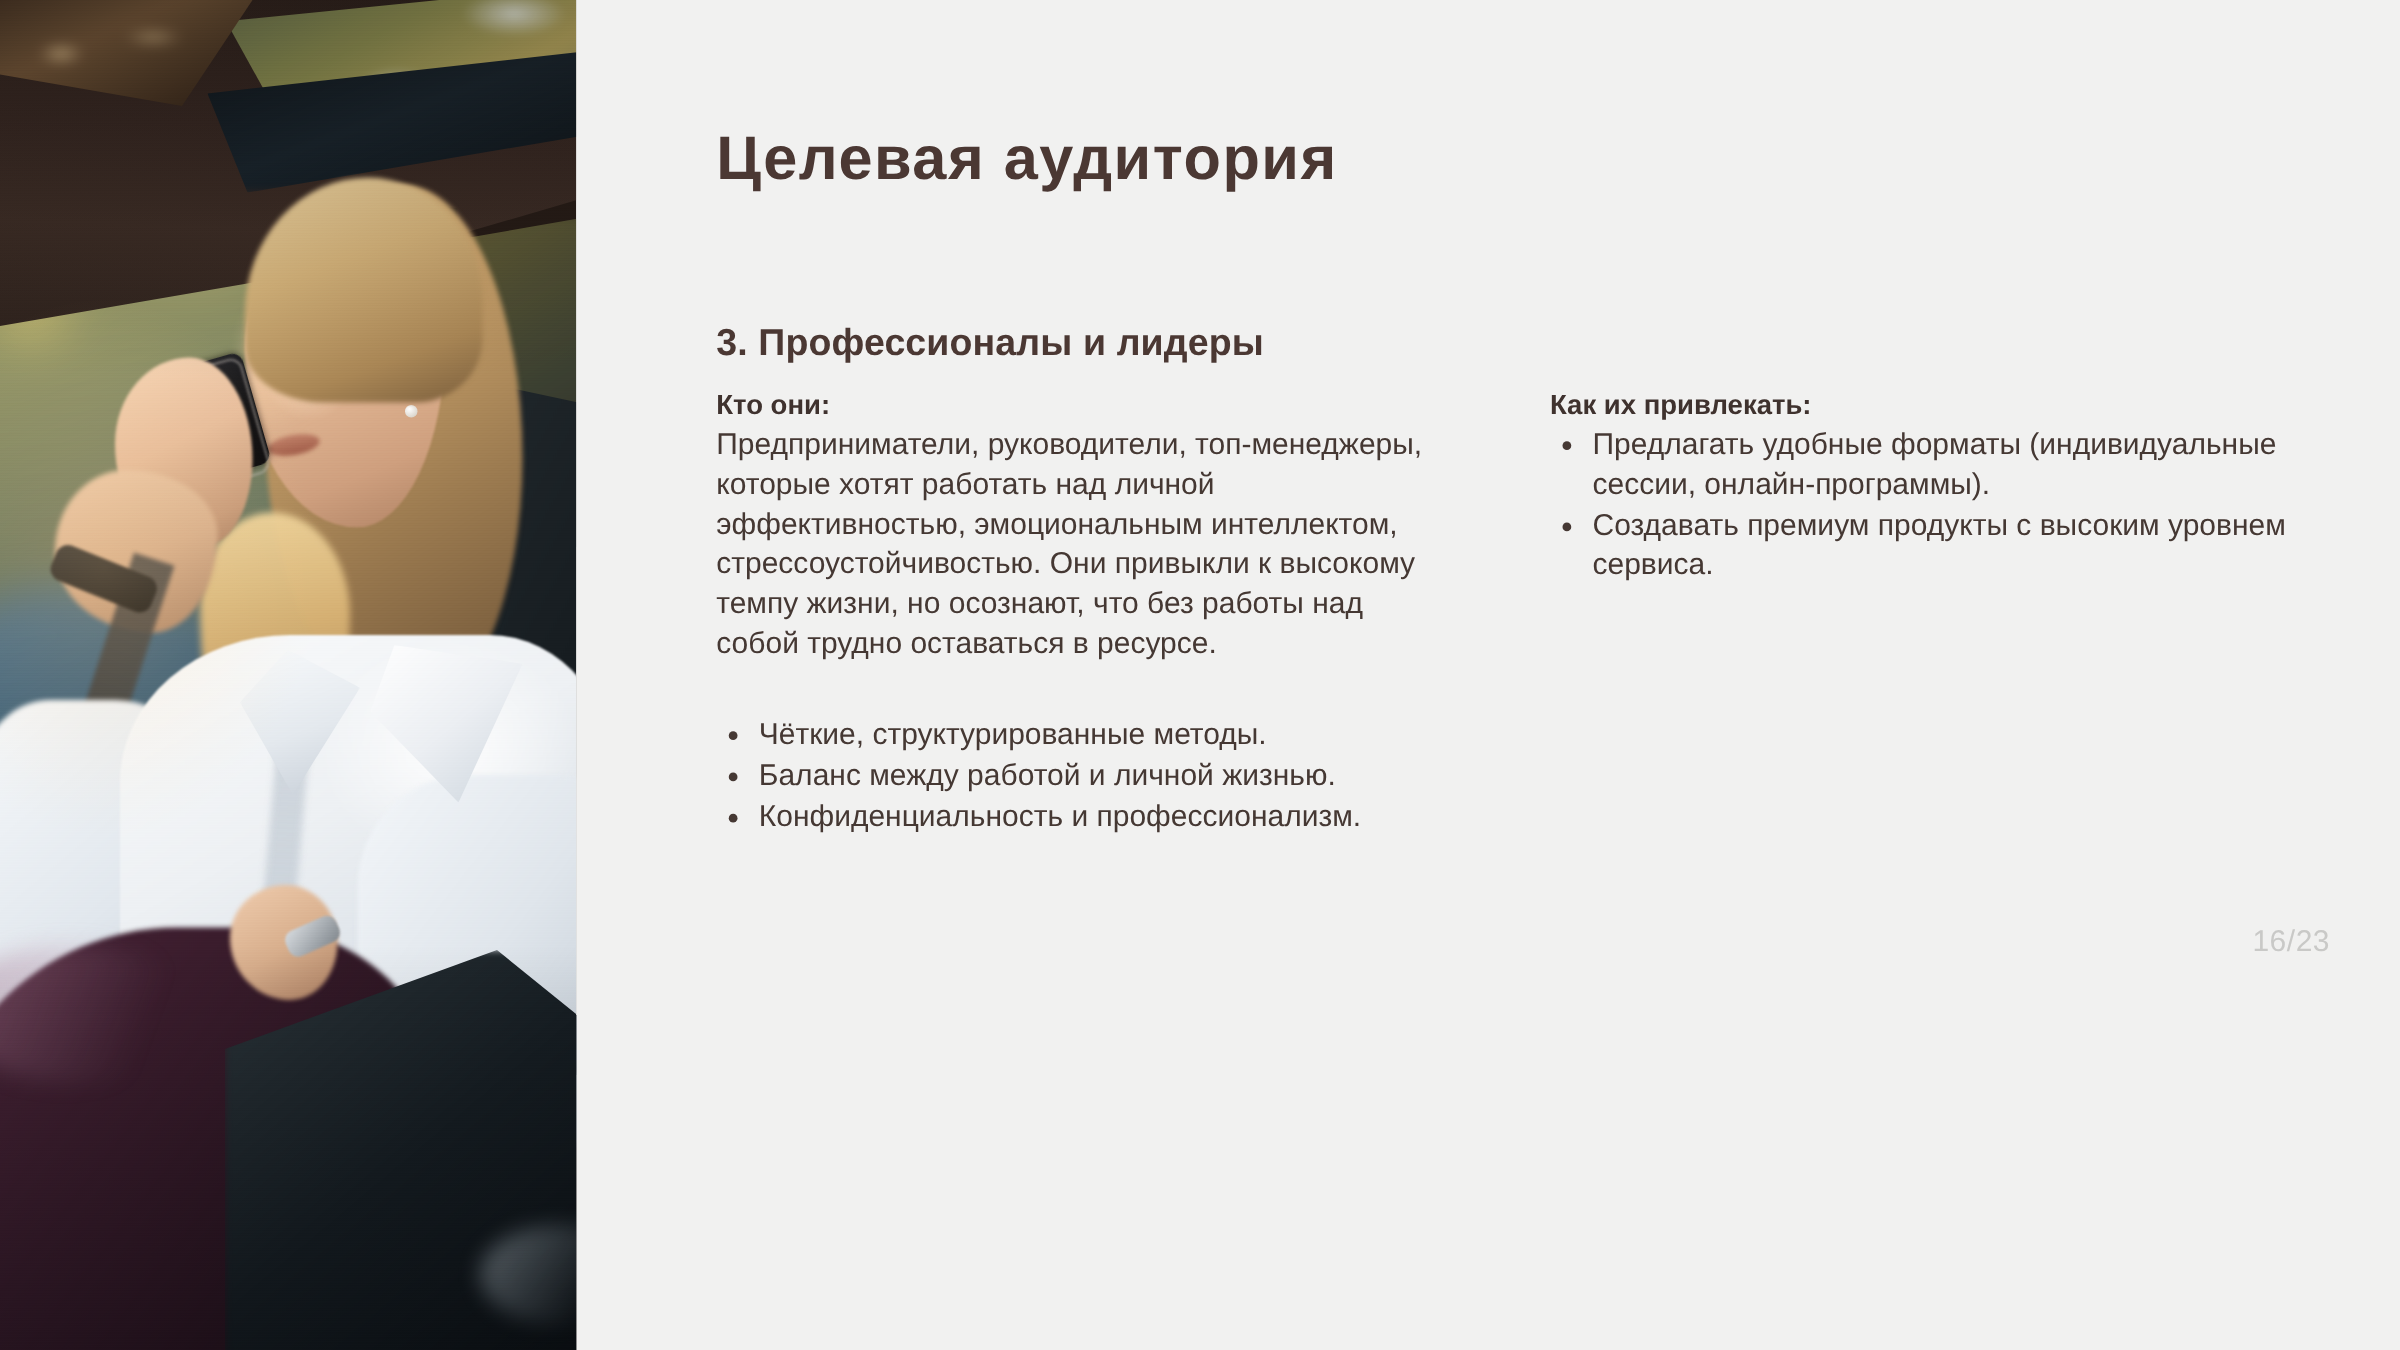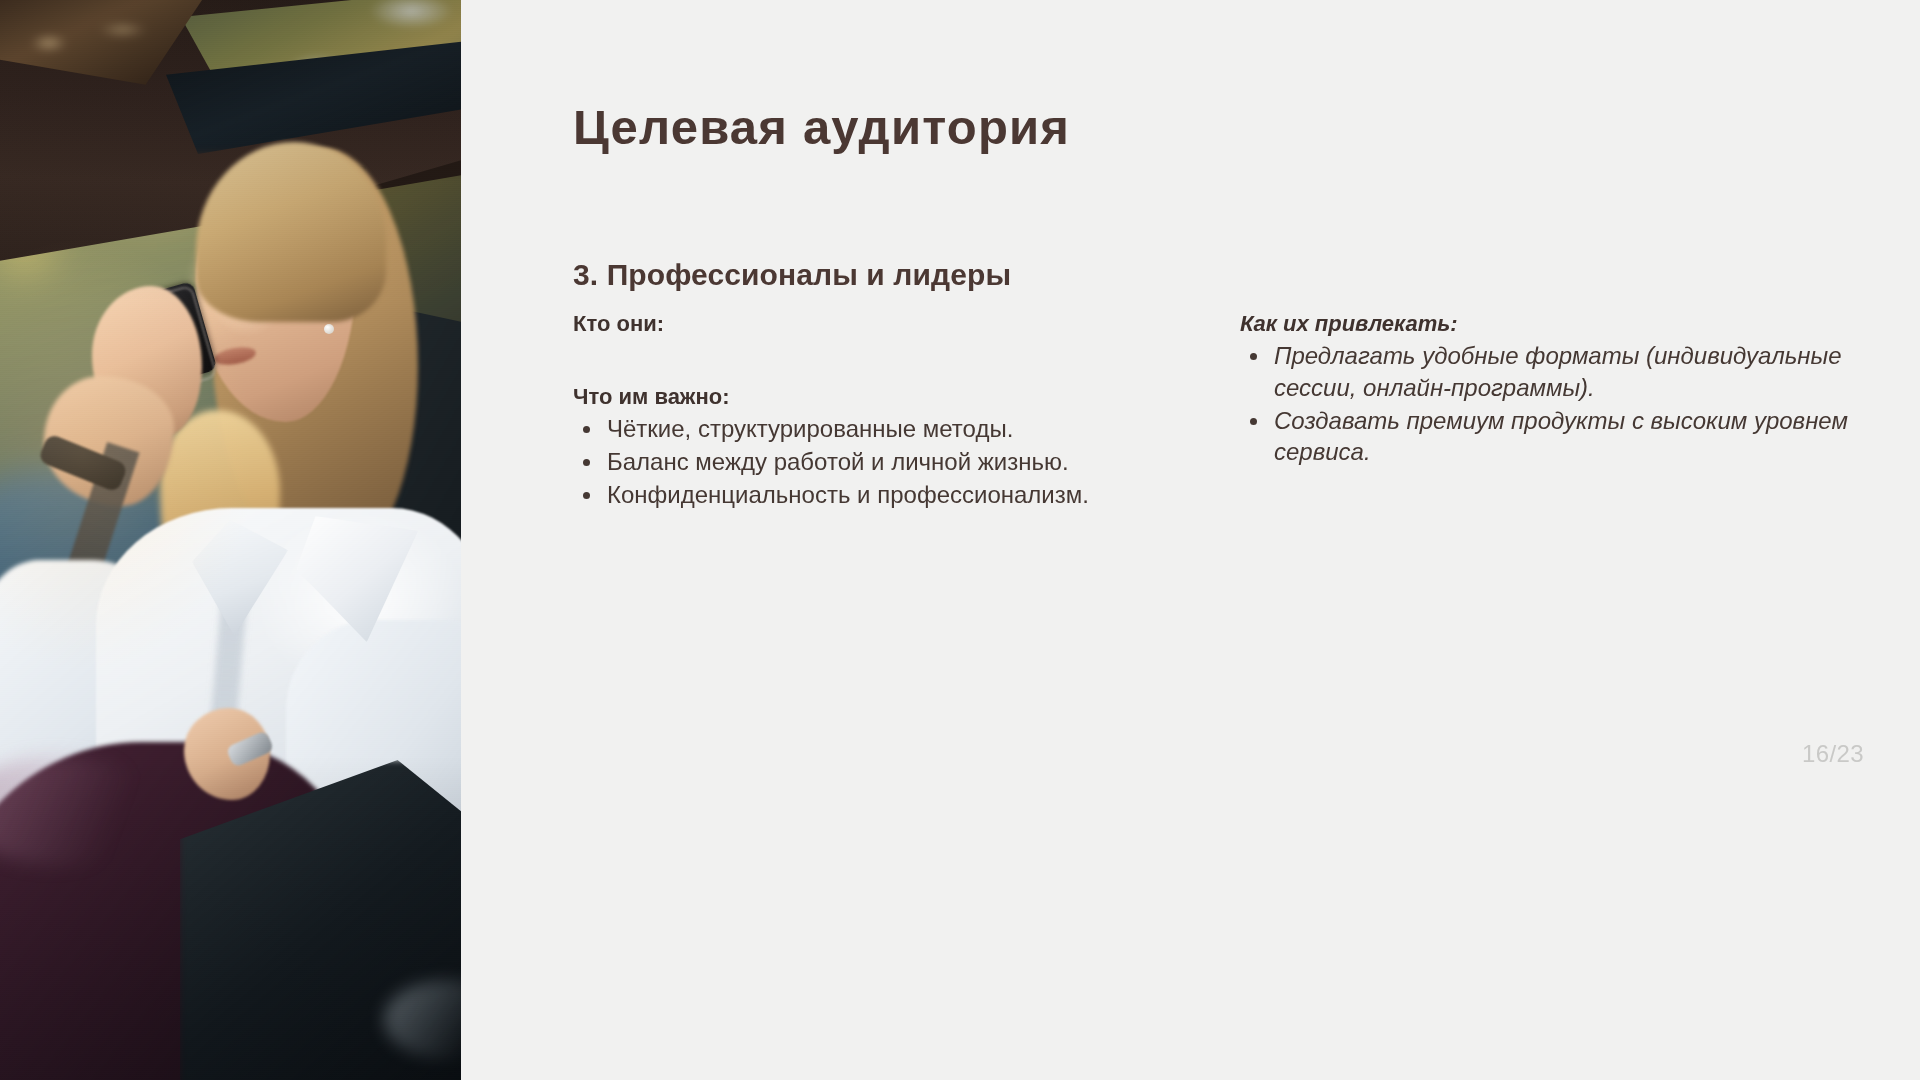--- a/index.html
+++ b/index.html
@@ -470,21 +470,21 @@
     width: 1300px;
     display: flex;
     flex-direction: row;
     gap: 82px;
   }
 
   .col {
     width: 585px;
   }
   .col-left { width: 585px; }
-  .col-right { width: 633px; font-style: italic; }
+  .col-right { width: 633px; }
 
   .block + .block {
     margin-top: 42px;
   }
 
   .block-label {
     font-size: 22px;
     font-weight: 700;
     color: #3f322e;
     line-height: 1.42;
@@ -593,24 +593,24 @@
     <h1 class="slide-title">Целевая аудитория</h1>
 
     <h2 class="section-heading">3. Профессионалы и лидеры</h2>
 
     <div class="columns">
 
       <div class="col col-left">
 
         <div class="block">
           <div class="block-label">Кто они:</div>
+          <p class="block-paragraph">Предприниматели, руководители, топ-менеджеры, которые хотят работать над личной эффективностью, эмоциональным интеллектом, стрессоустойчивостью. Они привыкли к высокому темпу жизни, но осознают, что без работы над собой трудно оставаться в ресурсе.</p>
         </div>
 
         <div class="block">
-          <div class="block-label">Что им важно:</div>
           <ul class="block-list">
             <li>
               <span class="bullet-dot"></span>
               <span>Чёткие, структурированные методы.</span>
             </li>
             <li>
               <span class="bullet-dot"></span>
               <span>Баланс между работой и личной жизнью.</span>
             </li>
             <li>

